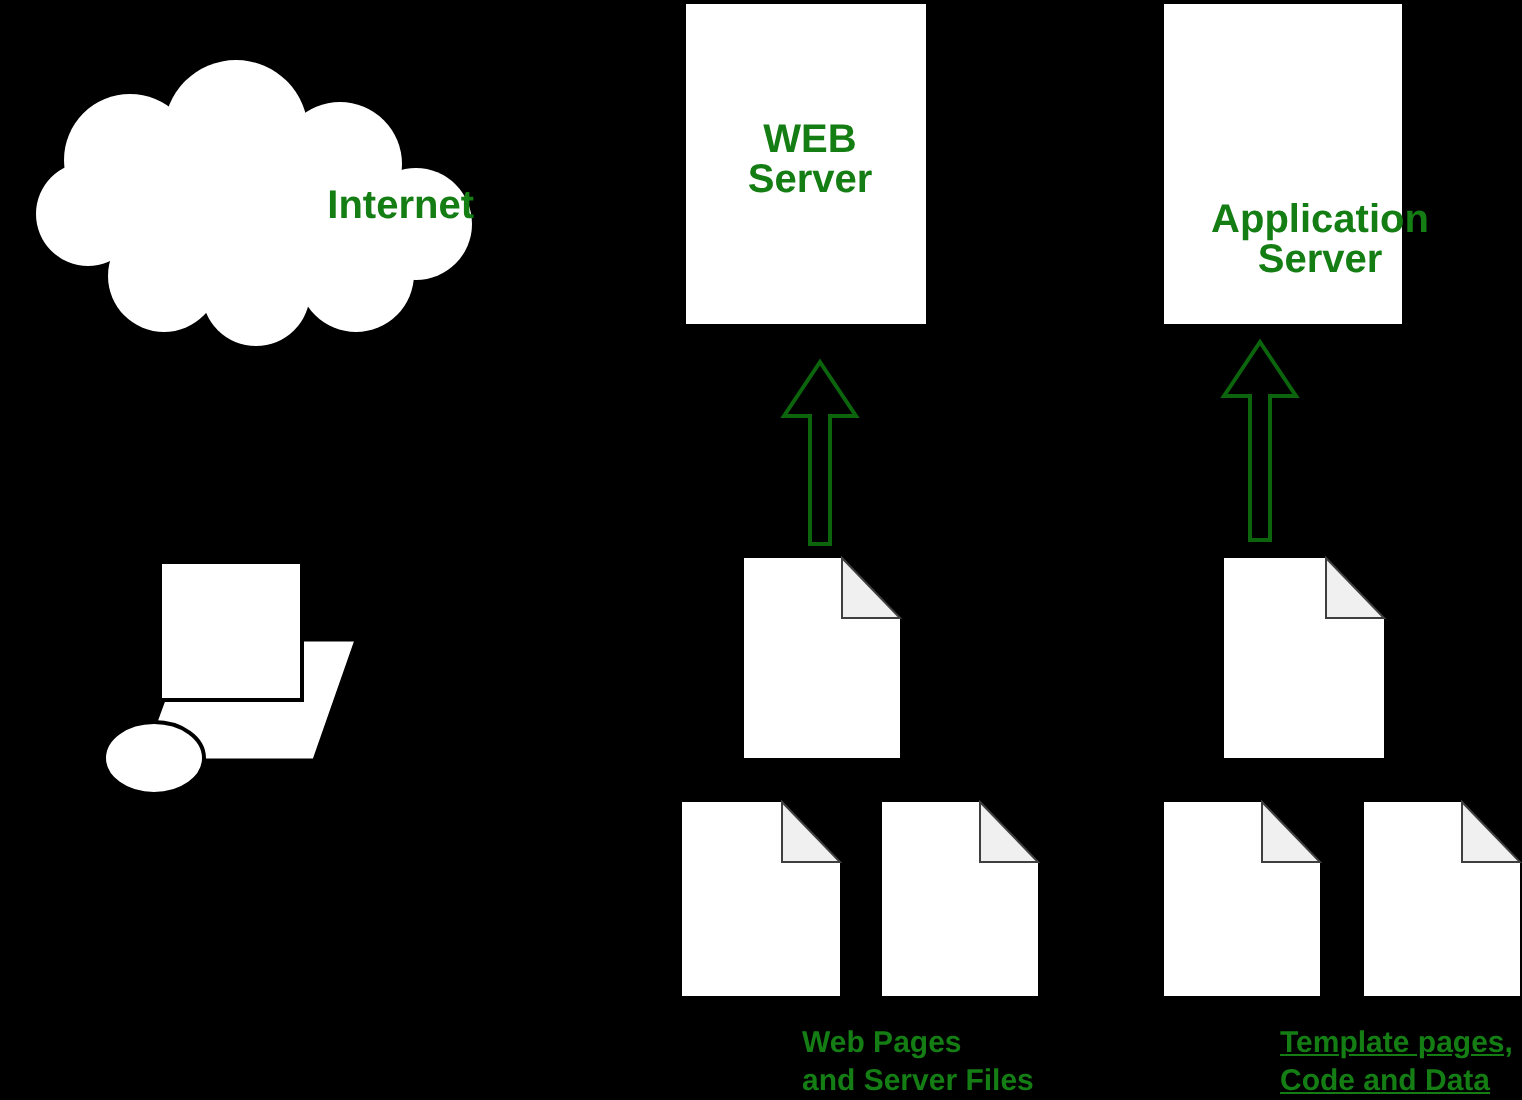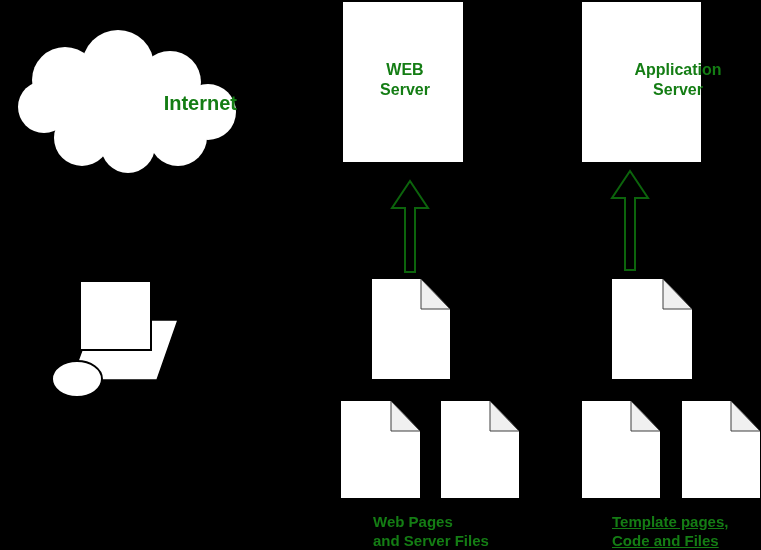--- a/index.html
+++ b/index.html
@@ -21,26 +21,26 @@
   .label{
     position:absolute;color:var(--text-green);font-weight:700;
     -webkit-user-select:none;user-select:none;
   }
   .cloud-label{
     left:17px;top:92px;width:220px;text-align:right;
     font-size:20px;line-height:22px;
   }
   .server-label{
     top:60px;width:124px;text-align:center;
-    font-size:16px;line-height:20px;
+    font-size:20px;line-height:20px;
   }
   .server-label.web{left:343px;}
-  .server-label.app{left:616px;}
+  .server-label.app{left:598px;margin-top:40px;}
   .files-label{
-    top:512px;font-size:15px;line-height:19px;text-align:left;
+    top:512px;font-size:15px;line-height:19px;text-align:left;margin-left:28px;
   }
   .files-label.web{left:373px;}
   .files-label.app{left:612px;text-decoration:underline;}
 </style>
 </head>
 <body>
 
 <div class="stage">
 
   <svg width="761" height="550" viewBox="0 0 761 550">
@@ -108,16 +108,16 @@
     <div>Server</div>
   </div>
 
   <div class="label files-label web">
     <div>Web Pages</div>
     <div>and Server Files</div>
   </div>
 
   <div class="label files-label app">
     <div>Template pages,</div>
-    <div>Code and Files</div>
+    <div>Code and Data</div>
   </div>
 
 </div>
 
 </body></html>

